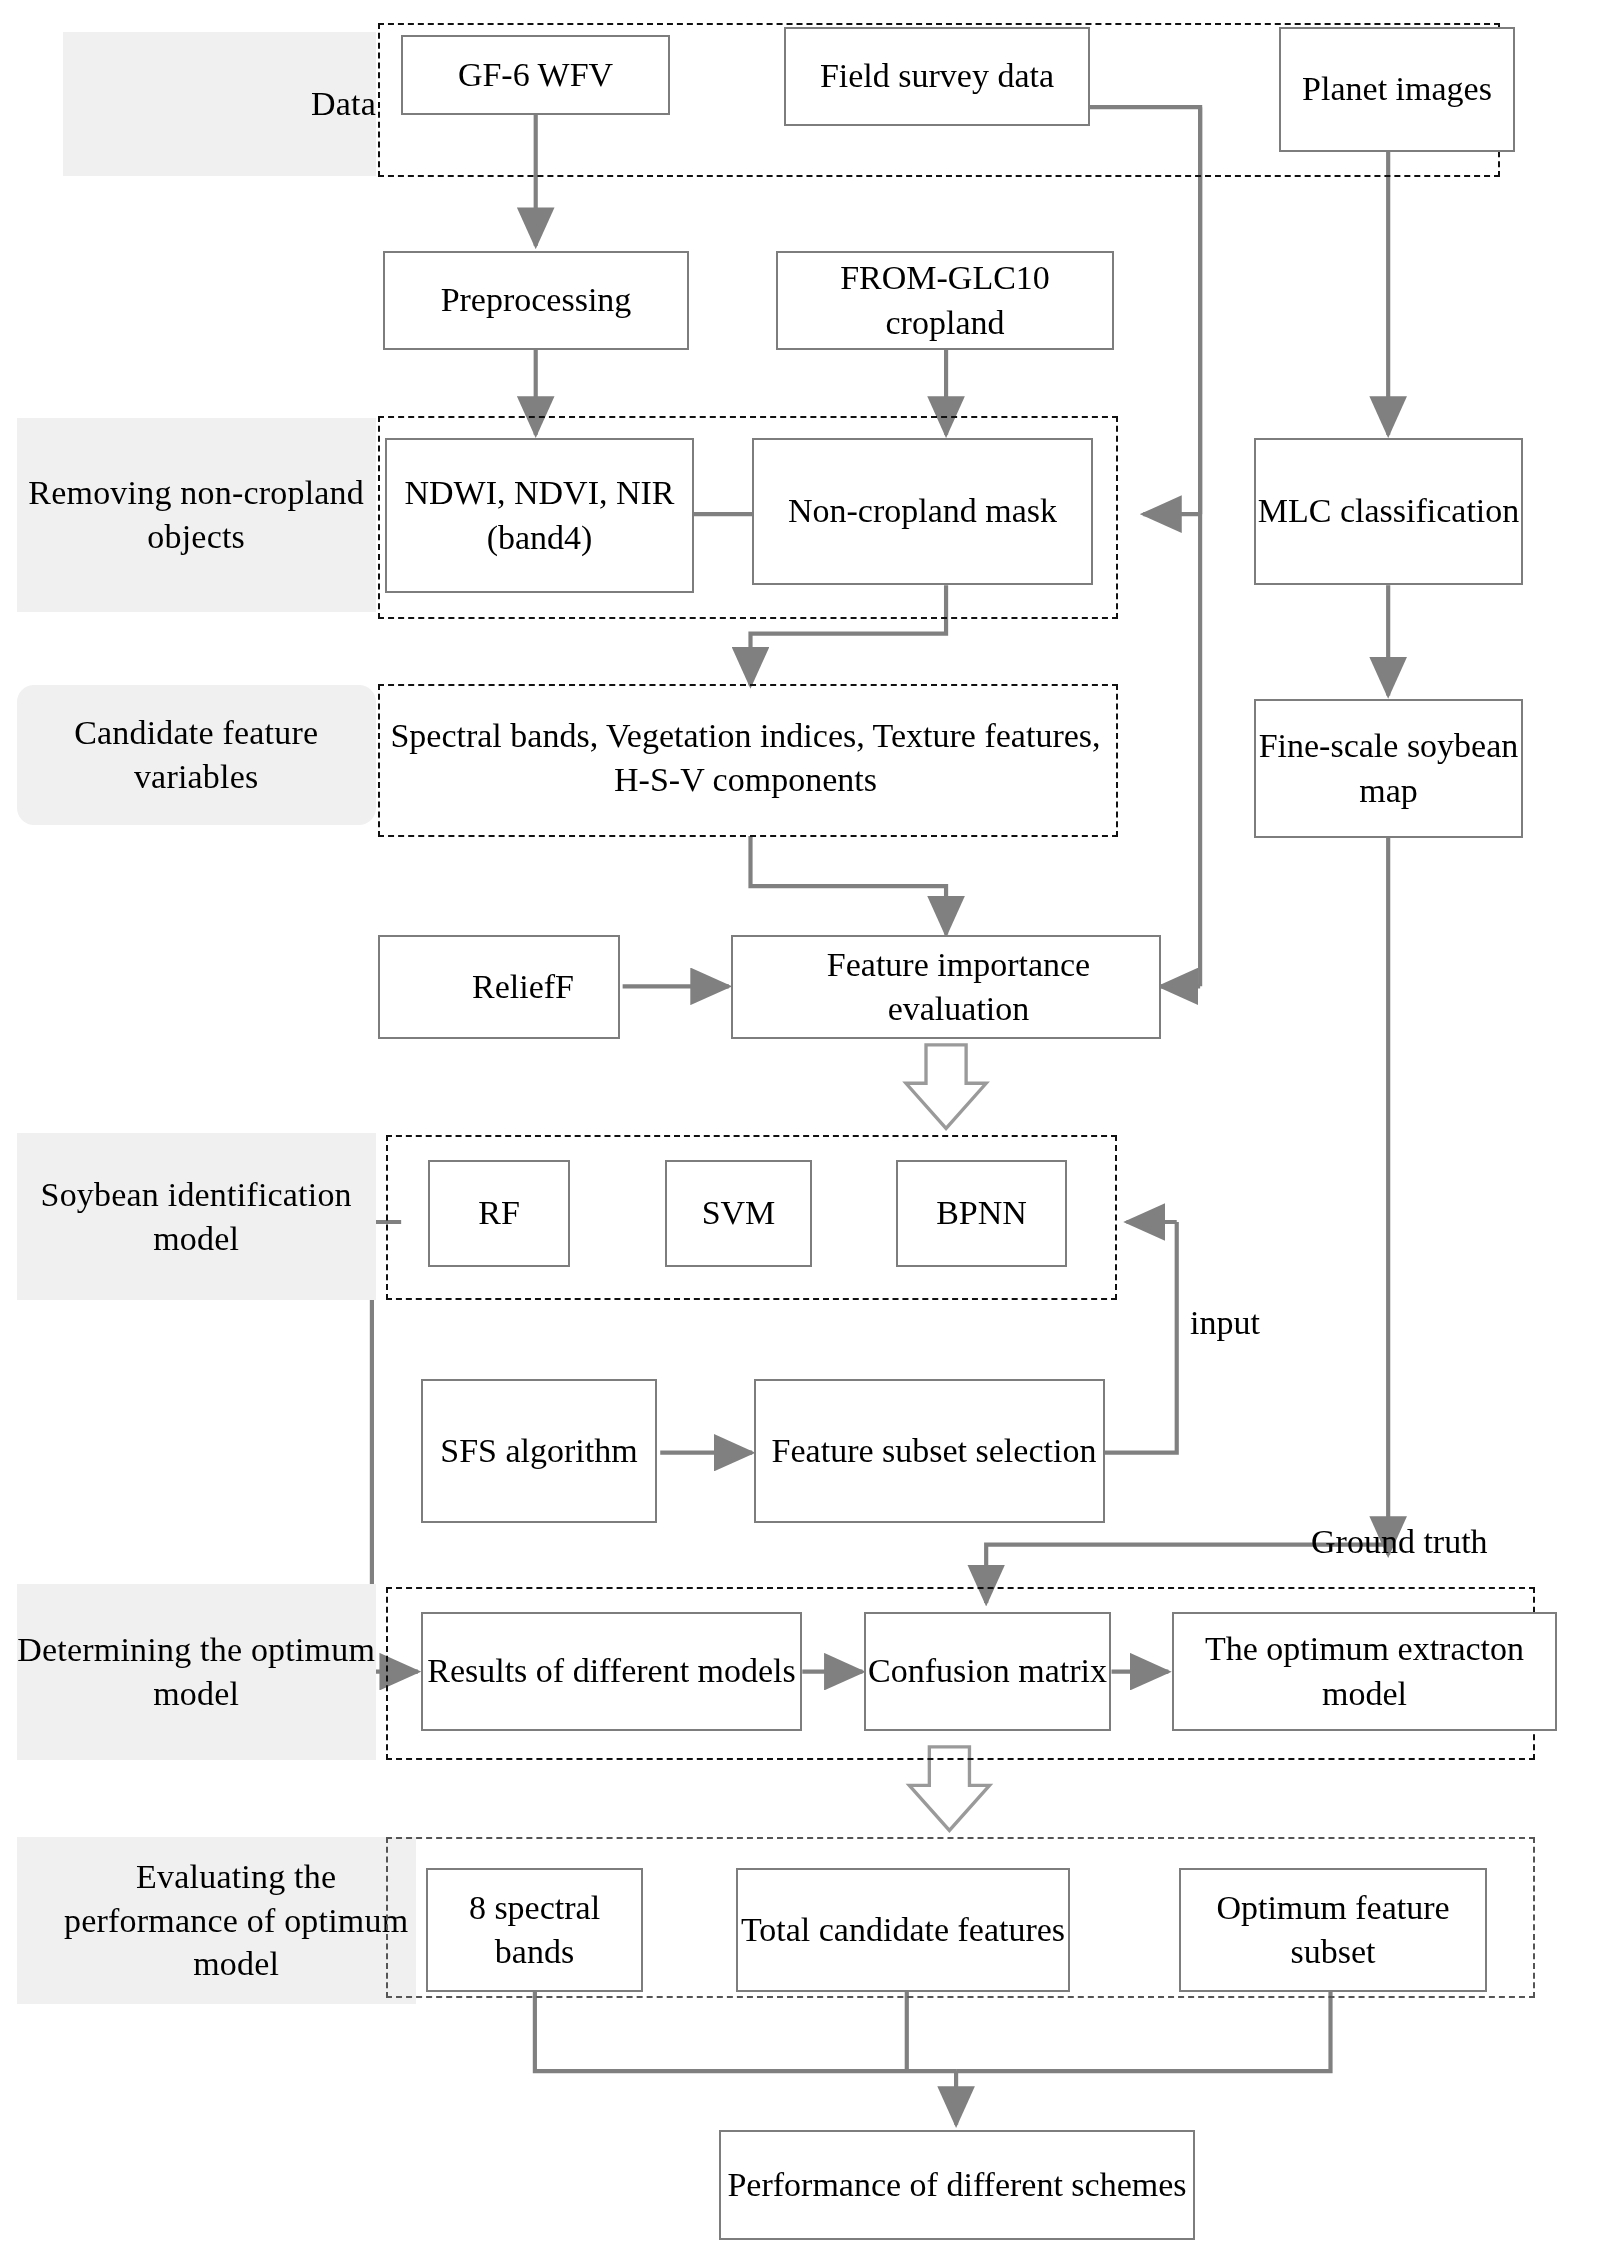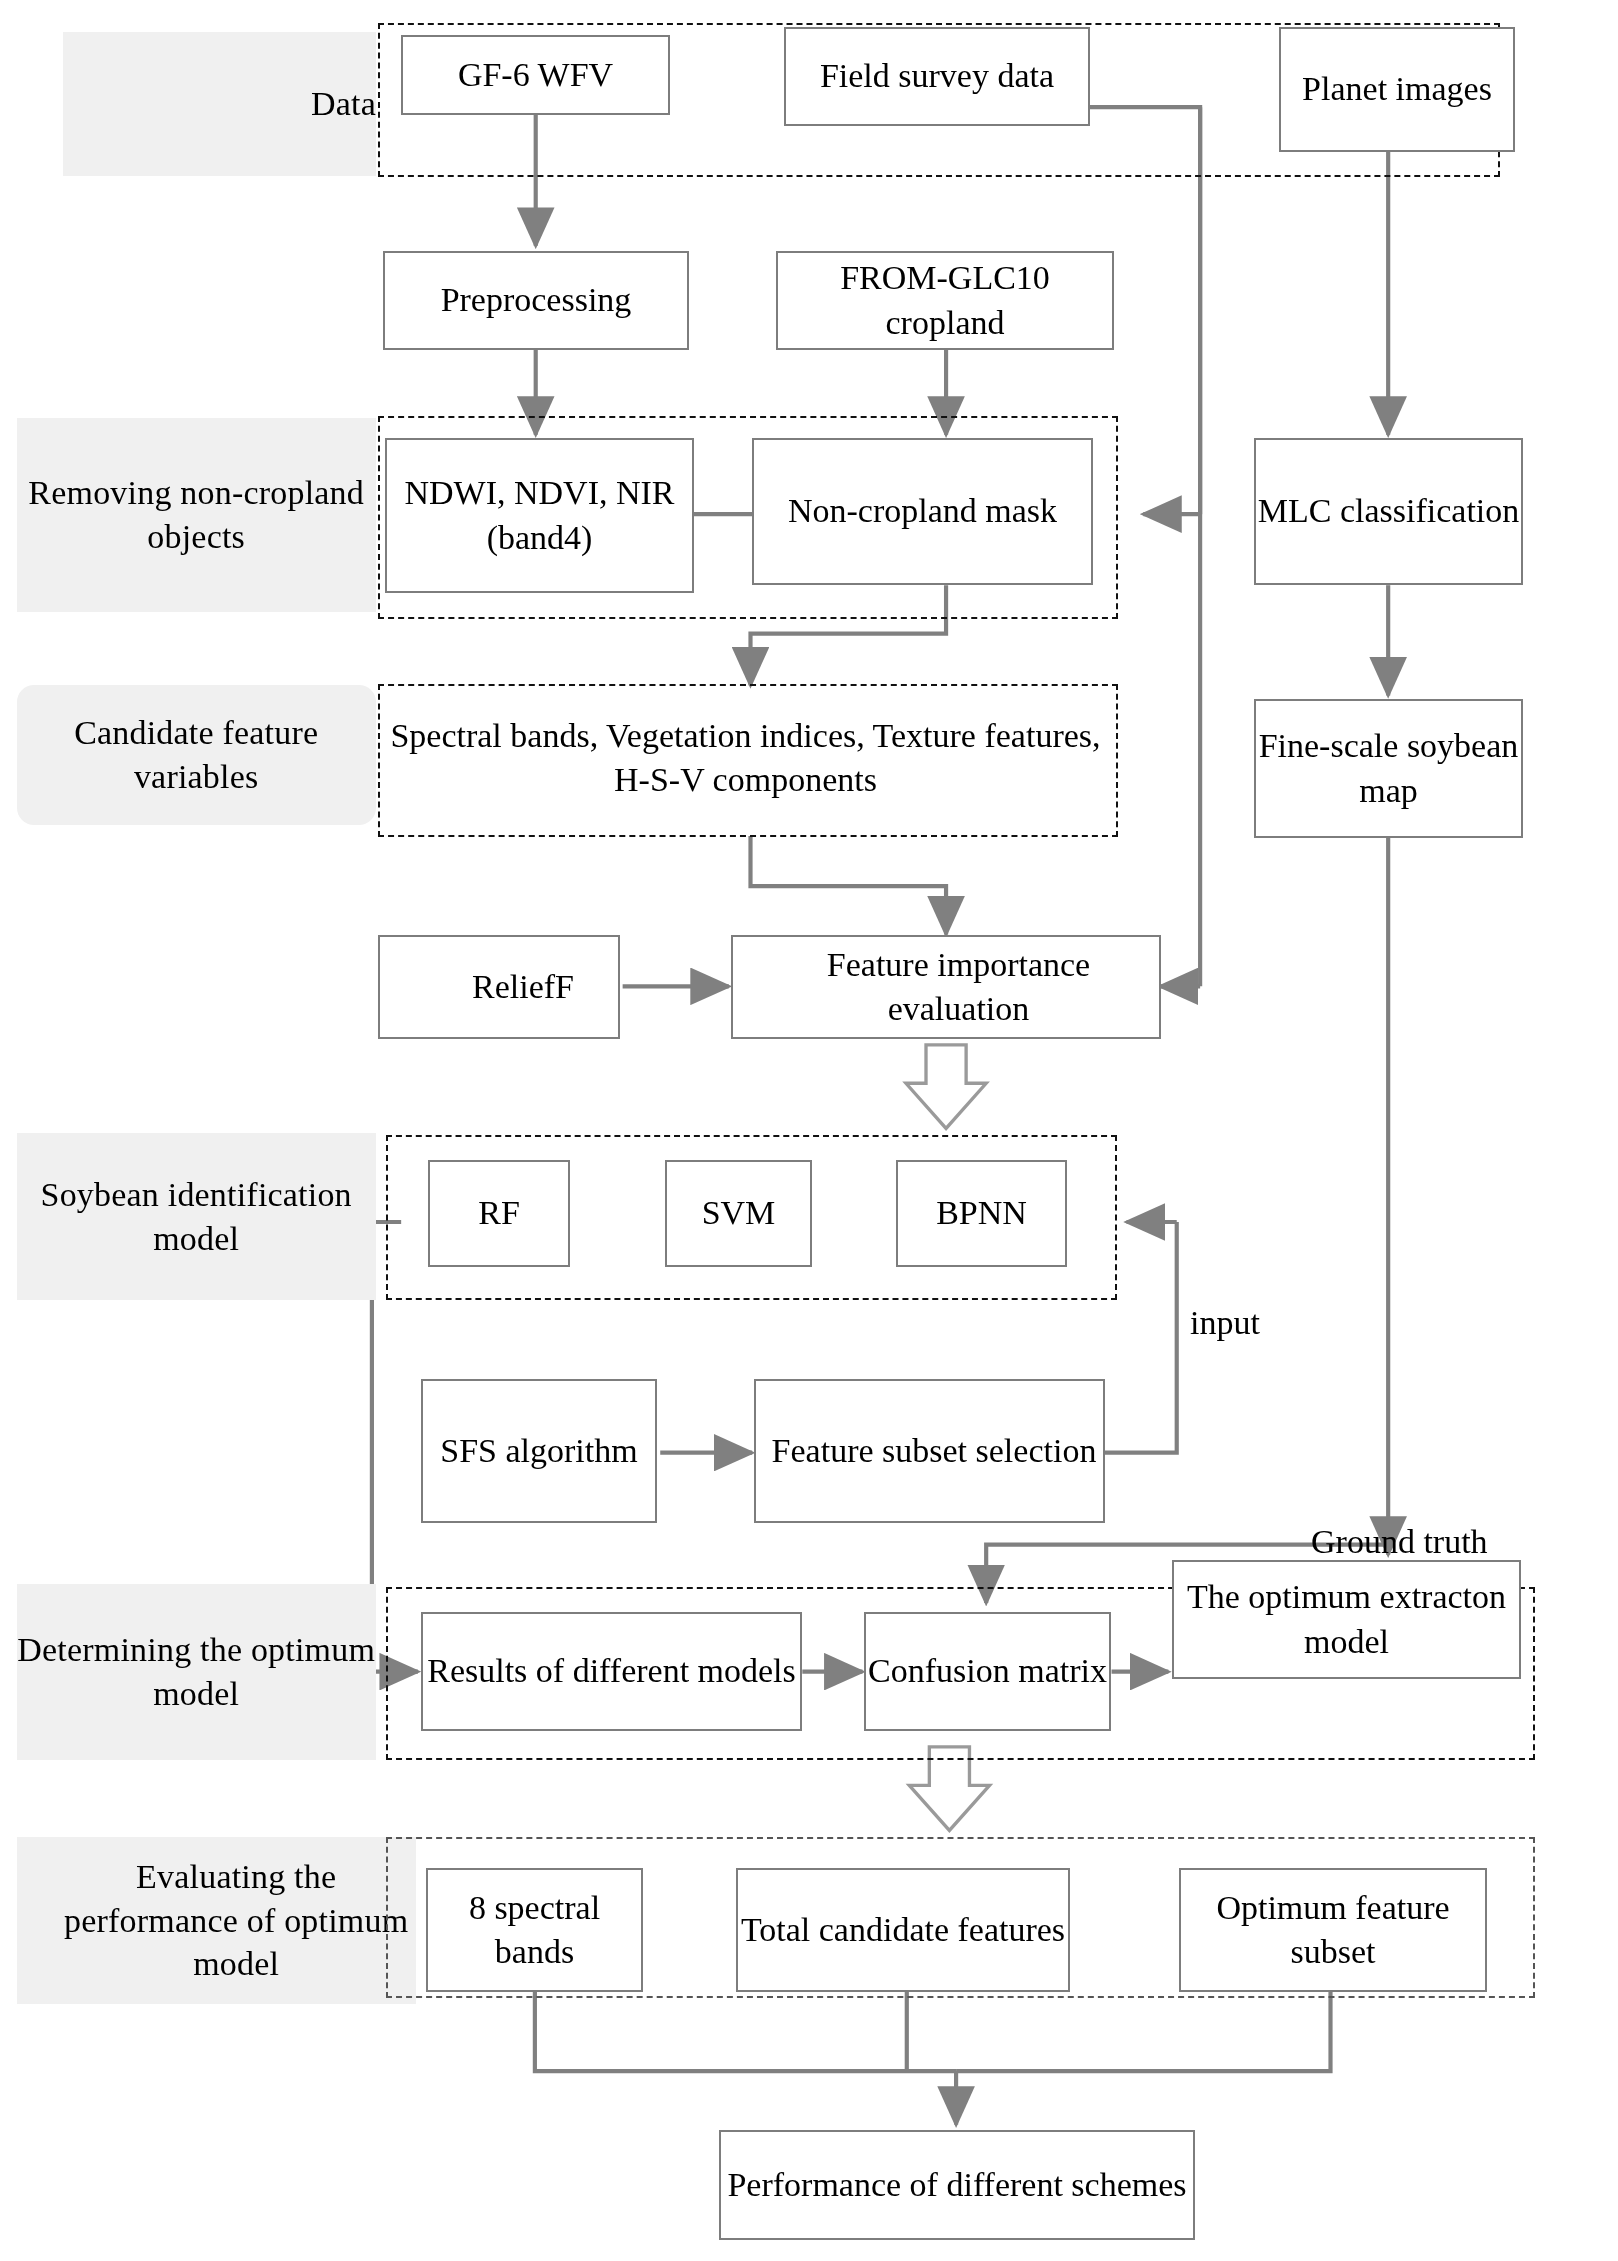--- a/index.html
+++ b/index.html
@@ -200,21 +200,21 @@
   </div>
 
   <div class="nodebox" style="left:421px;top:1612px;width:381px;height:119px;">
     <span>Results of different models</span>
   </div>
 
   <div class="nodebox" style="left:864px;top:1612px;width:247px;height:119px;">
     <span>Confusion matrix</span>
   </div>
 
-  <div class="nodebox" style="left:1172px;top:1560px;width:349px;height:119px;">
+  <div class="nodebox" style="left:1172px;top:1612px;width:385px;height:119px;">
     <span>The optimum extracton model</span>
   </div>
 
   <div class="nodebox" style="left:426px;top:1868px;width:217px;height:124px;">
     <span>8 spectral bands</span>
   </div>
 
   <div class="nodebox" style="left:736px;top:1868px;width:334px;height:124px;">
     <span>Total candidate features</span>
   </div>

